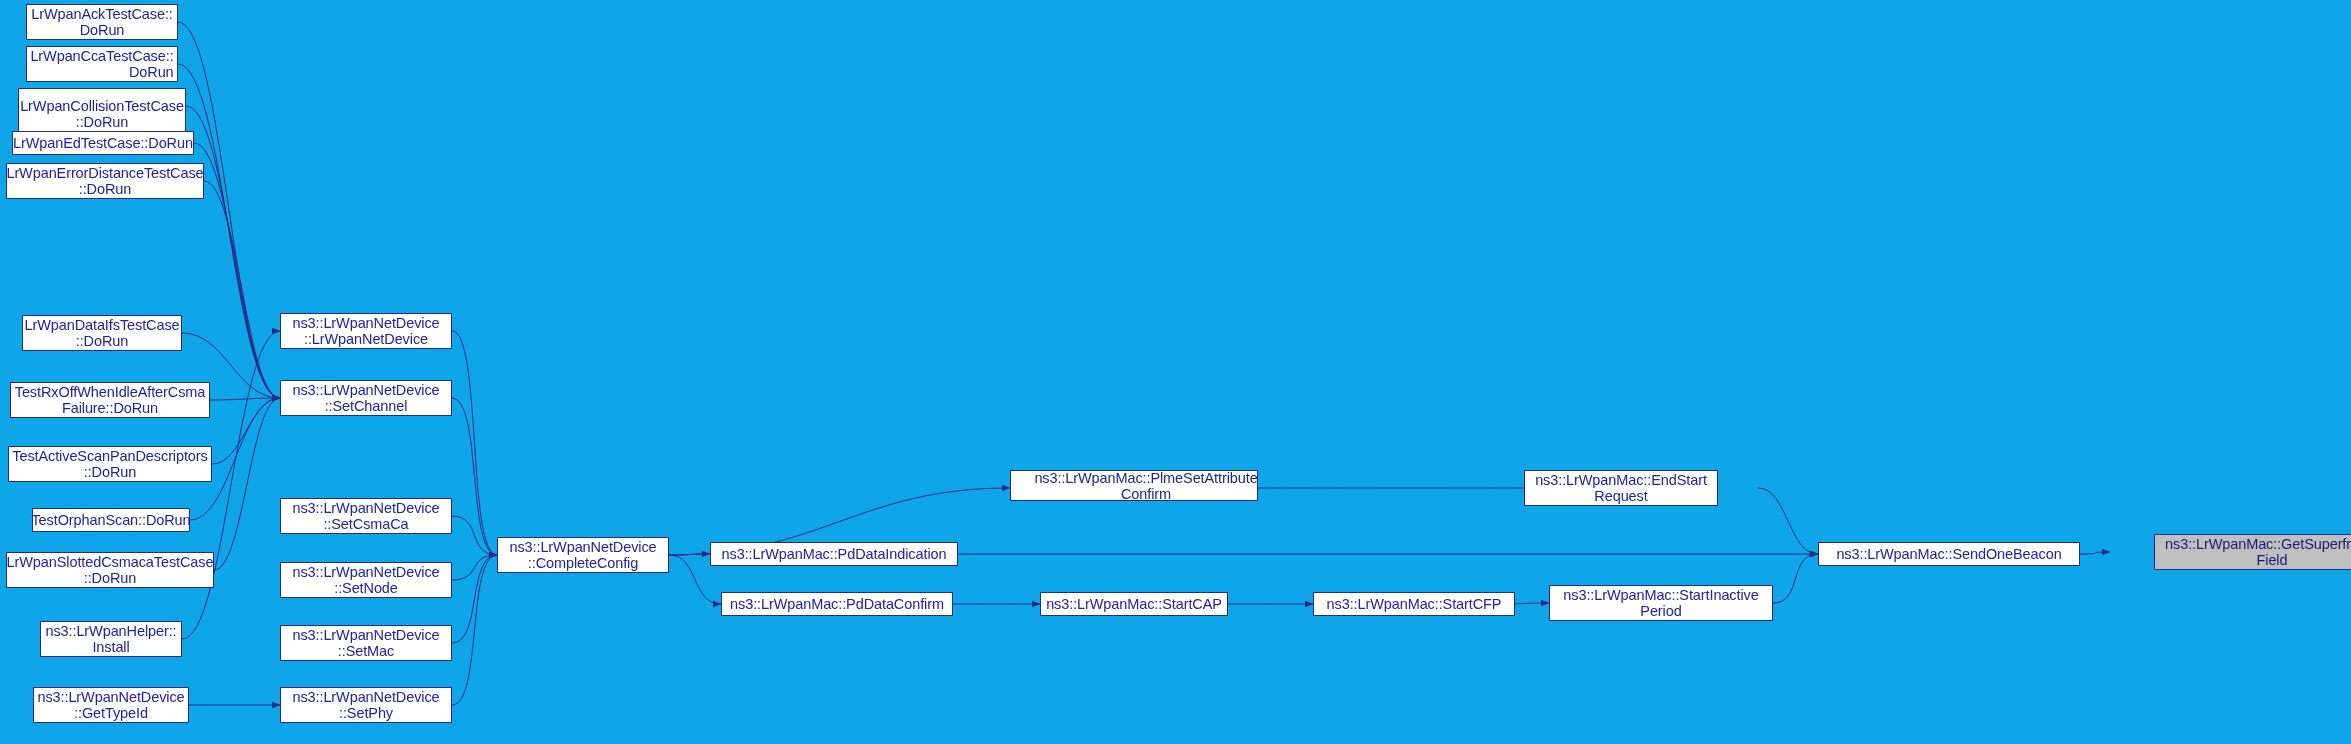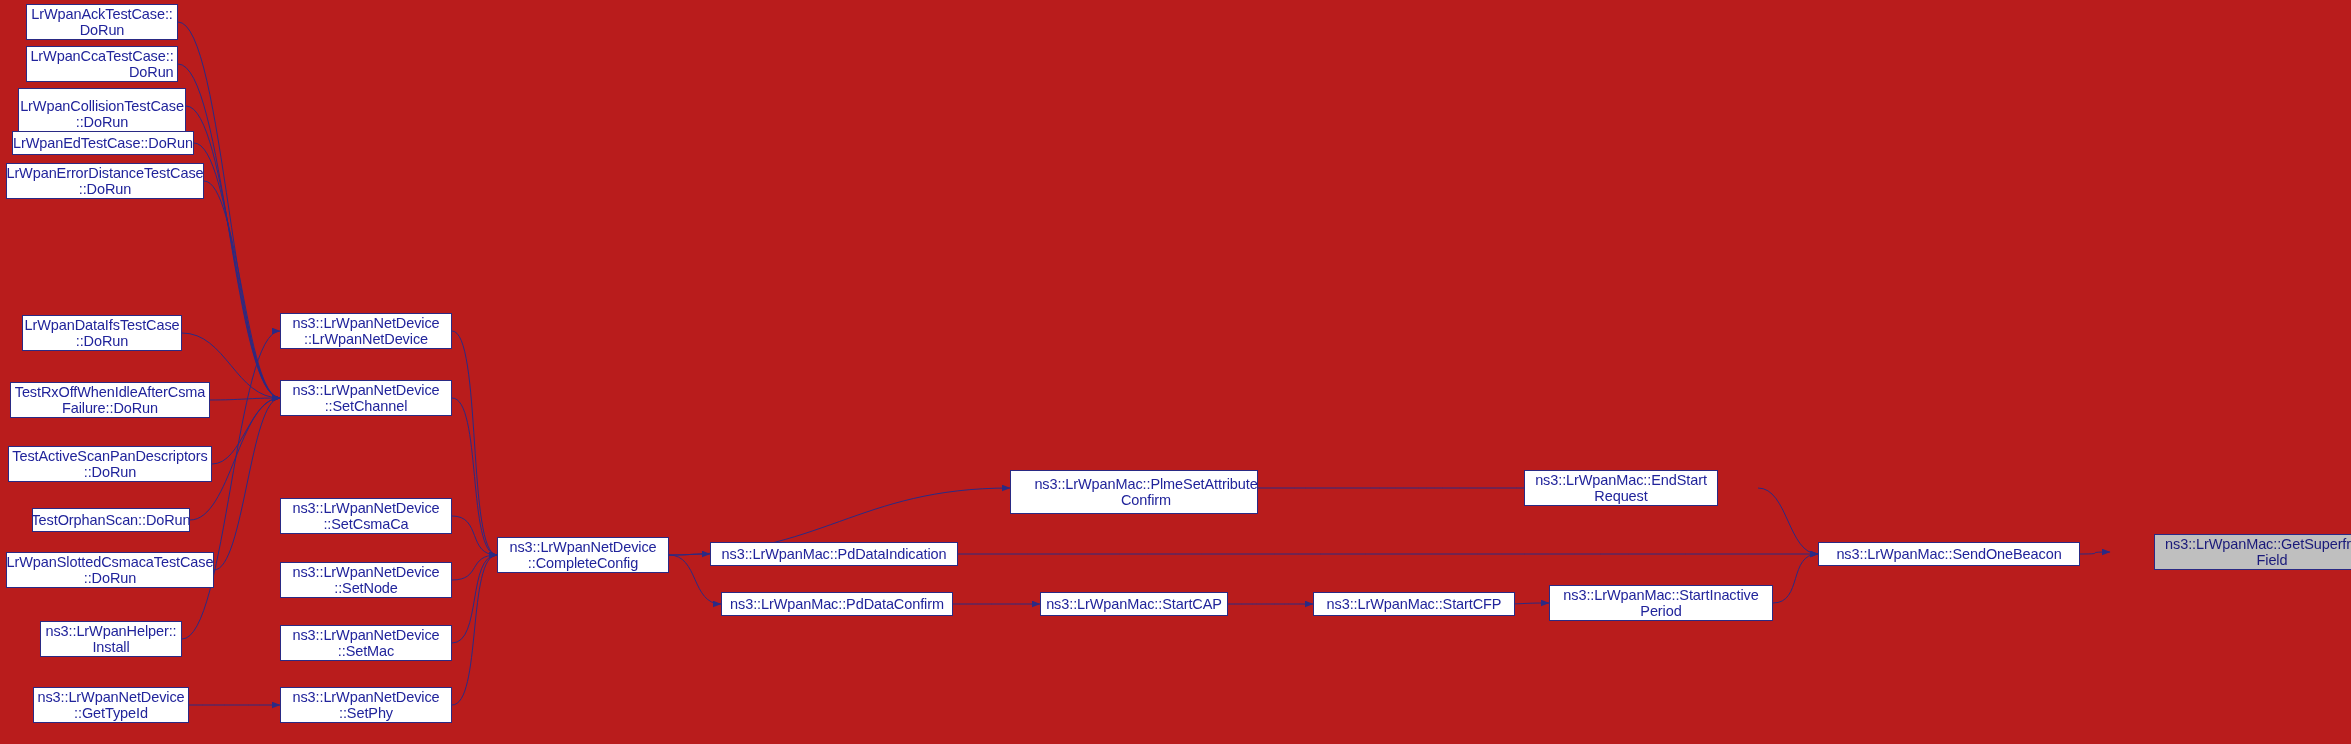--- a/index.html
+++ b/index.html
@@ -4,21 +4,21 @@
 <style>
   html, body {
     margin: 0;
     padding: 0;
     background: #ffffff;
   }
   #canvas {
     position: relative;
     width: 2351px;
     height: 744px;
-    background: #b91c1c;
+    background: #0ea5e9;
     font-family: "Liberation Sans", sans-serif;
     overflow: hidden;
   }
   .node {
     position: absolute;
     box-sizing: border-box;
     border: 1px solid #2a2a84;
     background: #ffffff;
     color: #21249b;
     font-size: 14.5px;
@@ -116,21 +116,21 @@
       <div class="node" style="left: 280px; top: 498px; width: 172px; height: 36px;">ns3::LrWpanNetDevice
 ::SetCsmaCa</div>
       <div class="node" style="left: 280px; top: 562px; width: 172px; height: 36px;">ns3::LrWpanNetDevice
 ::SetNode</div>
       <div class="node" style="left: 280px; top: 625px; width: 172px; height: 36px;">ns3::LrWpanNetDevice
 ::SetMac</div>
       <div class="node" style="left: 280px; top: 687px; width: 172px; height: 36px;">ns3::LrWpanNetDevice
 ::SetPhy</div>
       <div class="node" style="left: 497px; top: 537px; width: 172px; height: 36px;">ns3::LrWpanNetDevice
 ::CompleteConfig</div>
-      <div class="node" style="left: 1010px; top: 470px; width: 248px; height: 44px; padding-left: 24px;">ns3::LrWpanMac::PlmeSetAttribute
+      <div class="node" style="left: 1010px; top: 470px; width: 248px; height: 31px; padding-left: 24px;">ns3::LrWpanMac::PlmeSetAttribute
 Confirm</div>
       <div class="node" style="left: 710px; top: 542px; width: 248px; height: 24px;">ns3::LrWpanMac::PdDataIndication</div>
       <div class="node" style="left: 721px; top: 592px; width: 232px; height: 24px;">ns3::LrWpanMac::PdDataConfirm</div>
       <div class="node" style="left: 1040px; top: 592px; width: 188px; height: 24px;">ns3::LrWpanMac::StartCAP</div>
       <div class="node" style="left: 1313px; top: 592px; width: 202px; height: 24px;">ns3::LrWpanMac::StartCFP</div>
       <div class="node" style="left: 1549px; top: 585px; width: 224px; height: 36px;">ns3::LrWpanMac::StartInactive
 Period</div>
       <div class="node" style="left: 1476px; top: 470px; width: 194px; height: 36px; margin-left: 48px;">ns3::LrWpanMac::EndStart
 Request</div>
       <div class="node" style="left: 1818px; top: 542px; width: 262px; height: 24px;">ns3::LrWpanMac::SendOneBeacon</div>

